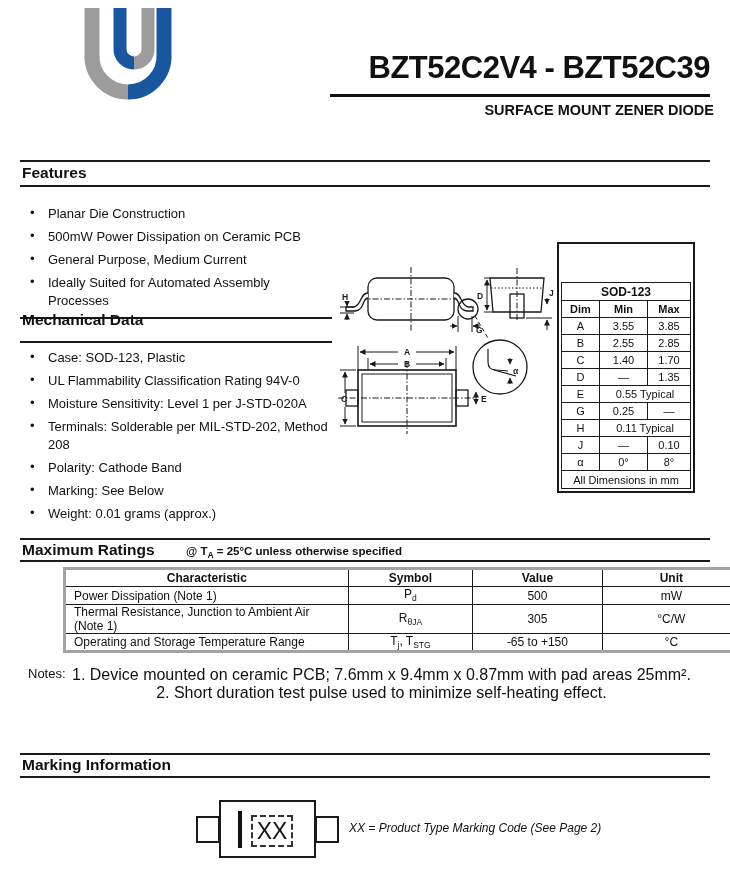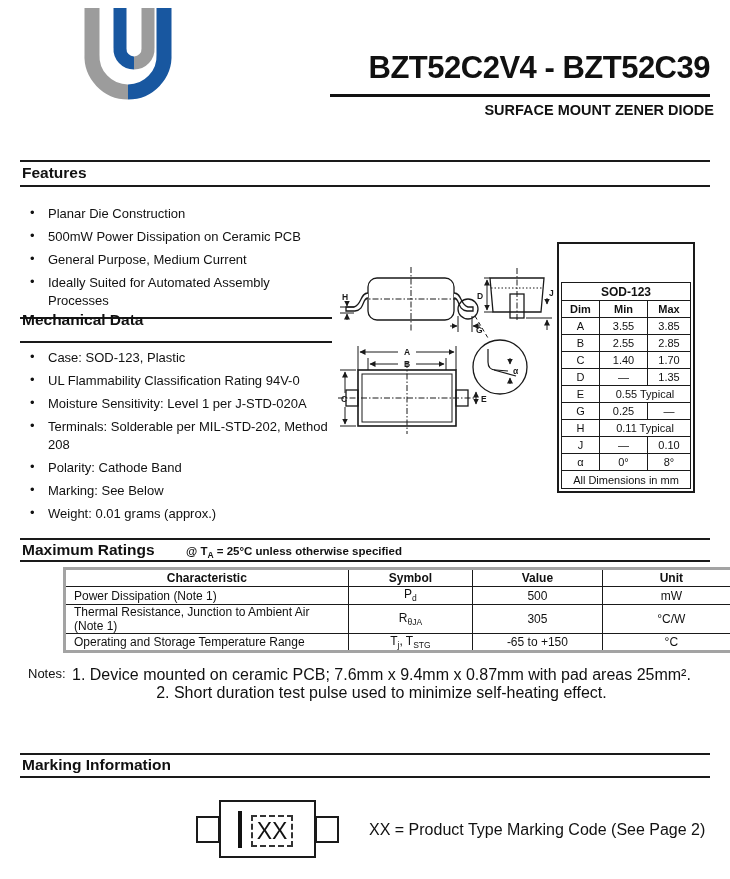--- a/index.html
+++ b/index.html
@@ -55,21 +55,21 @@
   .notes-lines { position:absolute; left:72px; top:666px; font-size:16px; line-height:18px;text-align:center; }
 
   
   .mk-tab { position:absolute; width:24px; height:27px; border:2px solid #1a1a1a; background:#fff; }
   .mk-body { position:absolute; left:219px; top:800px; width:97px; height:58px;
              border:2.5px solid #1a1a1a; background:#fff; }
   .mk-band { position:absolute; left:238px; top:811px; width:4px; height:37px; background:#111; }
   .mk-code { position:absolute; left:251px; top:815px; width:42px; height:32px;
              border:2px dashed #333; display:flex; align-items:center; justify-content:center;
              font-size:23px; color:#111; }
-  .mk-desc { position:absolute; left:369px; top:821px; font-size:16px; }
+  .mk-desc { position:absolute; left:349px; top:821px; font-size:12px;font-style:italic; }
 </style>
 </head>
 <body>
 
 <div class="page">
 
   <svg class="logo-u" viewBox="0 0 106 100">
     <path d="M14,0 V46 A36,36 0 0 0 50,84" fill="none" stroke="#9c9c9c" stroke-width="15"></path>
     <path d="M50,84 A36,36 0 0 0 86,46 V0" fill="none" stroke="#1857a0" stroke-width="15"></path>
     <path d="M42,0 V40 A14,14 0 0 0 56,55" fill="none" stroke="#1857a0" stroke-width="13"></path>

